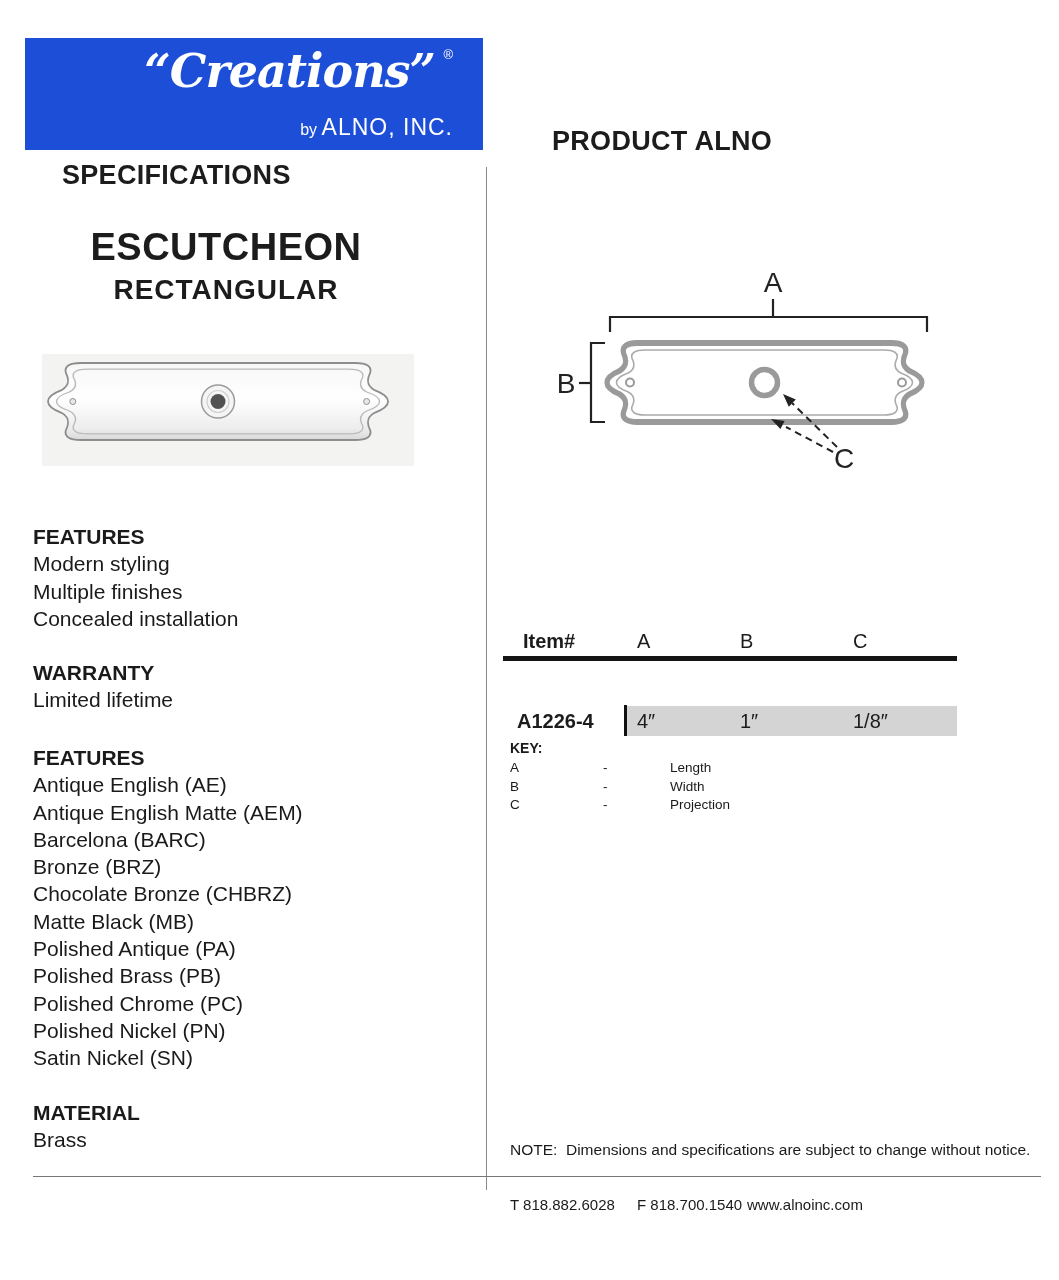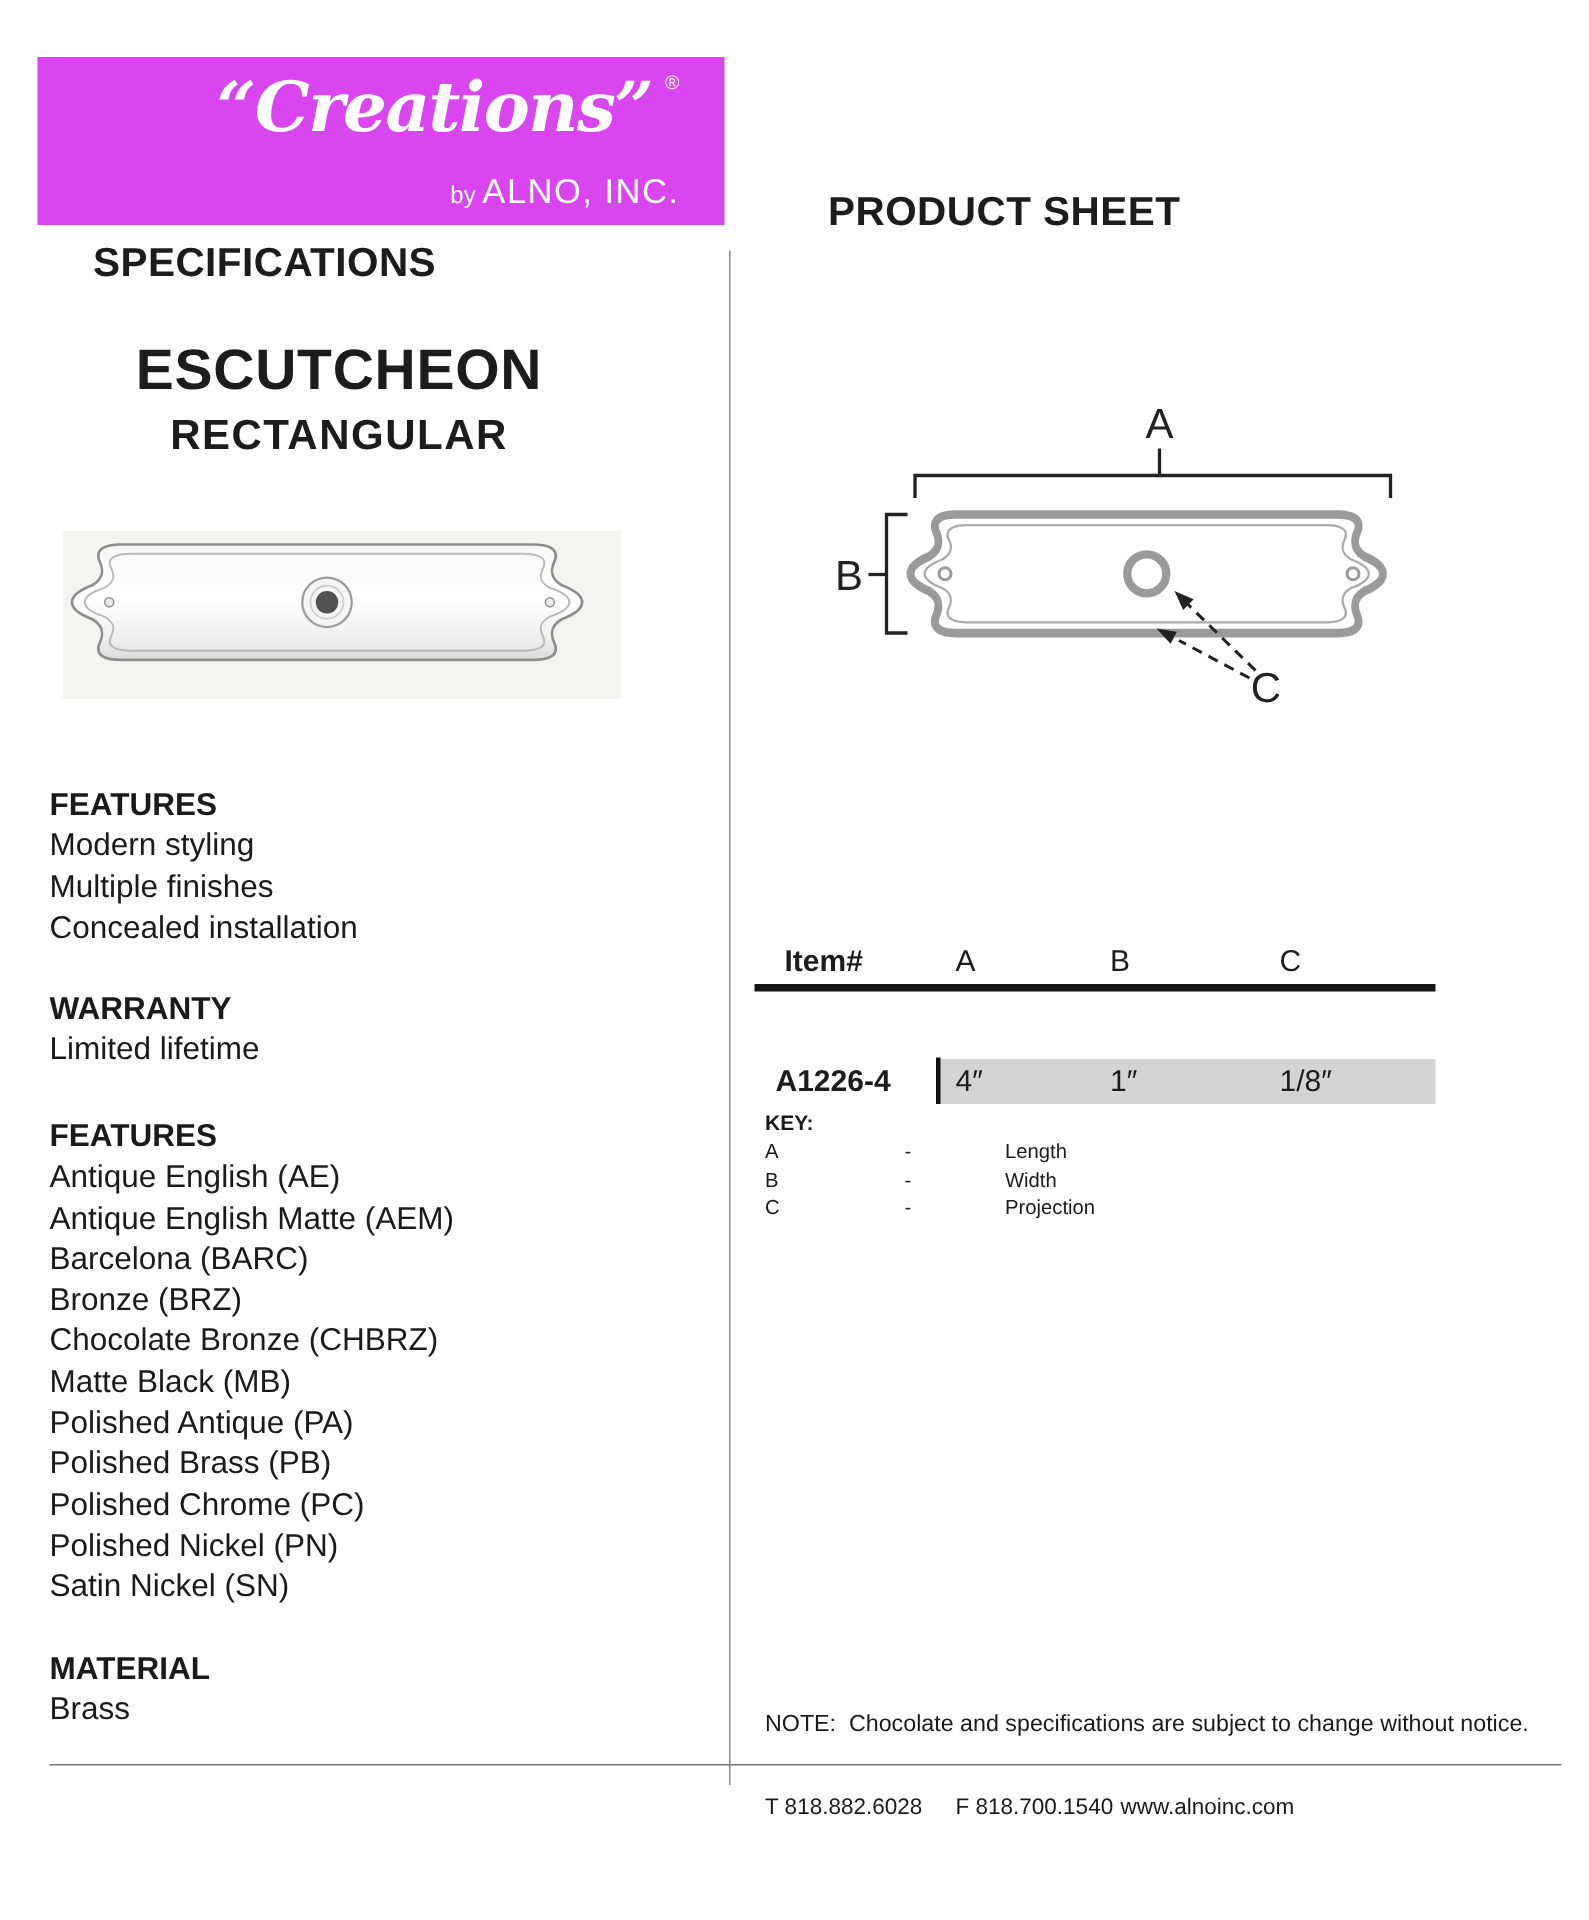--- a/index.html
+++ b/index.html
@@ -1,21 +1,21 @@
 <!DOCTYPE html>
 <html><head>
 <meta charset="utf-8">
 <style>
   html,body { margin:0; padding:0; background:#ffffff; }
   .page {
     position:relative; width:1059px; height:1280px; background:#ffffff;
     font-family:"Liberation Sans", sans-serif; color:#1c1c1c; overflow:hidden;
   }
   
-  .logo-box { position:absolute; left:25px; top:38px; width:458px; height:112px; background:#d946ef; }
+  .logo-box { position:absolute; left:25px; top:38px; width:458px; height:112px; background:#1d4ed8; }
   .logo-script-row { position:absolute; right:30px; top:6px; white-space:nowrap; }
   .logo-script { font-family:"DejaVu Serif", serif; font-style:italic; font-weight:700;
                  font-size:46px; color:#ffffff; letter-spacing:-1px; }
   .logo-reg { color:#ffffff; font-size:13px; vertical-align:28px; margin-left:4px;
               font-family:"Liberation Sans", sans-serif; font-style:normal; }
   .logo-byline { position:absolute; right:30px; top:76px; color:#ffffff; white-space:nowrap;text-align:center; }
   .logo-by { font-size:16px; }
   .logo-company { font-size:23px; letter-spacing:1px; }
   
   .spec-title { position:absolute; left:24px; top:160px; font-size:27px; font-weight:700; letter-spacing:0.3px;margin-left:38px; }
@@ -76,21 +76,21 @@
       <span class="logo-script">“Creations”</span>
       <span class="logo-reg">®</span>
     </div>
     <div class="logo-byline">
       <span class="logo-by">by</span>
       <span class="logo-company">ALNO, INC.</span>
     </div>
   </div>
 
   <div class="spec-title">SPECIFICATIONS</div>
-  <div class="ps-title">PRODUCT SHEET</div>
+  <div class="ps-title">PRODUCT ALNO</div>
 
   <div class="product-title">ESCUTCHEON</div>
   <div class="product-subtitle">RECTANGULAR</div>
 
   <div class="vdivider"></div>
   <div class="hrule"></div>
 
   <svg class="photo-svg" width="390" height="135" viewBox="0 0 390 135">
     <defs>
       <path id="escPath" d="M 38,6 L 282,6 C 292,6 297,9 295,15 C 292,21 292,26 299,30 C 307,33 311,36 311,40 C 311,44 307,47 299,50 C 292,54 292,59 295,65 C 297,71 292,74 282,74 L 38,74 C 28,74 23,71 25,65 C 28,59 28,54 21,50 C 13,47 9,44 9,40 C 9,36 13,33 21,30 C 28,26 28,21 25,15 C 23,9 28,6 38,6 Z"></path>
@@ -207,21 +207,21 @@
       <span class="kdash">-</span>
       <span class="kmeaning">Width</span>
     </div>
     <div class="krow">
       <span>C</span>
       <span class="kdash">-</span>
       <span class="kmeaning">Projection</span>
     </div>
   </div>
 
-  <div class="note">NOTE:  Chocolate and specifications are subject to change without notice.</div>
+  <div class="note">NOTE:  Dimensions and specifications are subject to change without notice.</div>
 
   <div class="footer">
     <span class="seg1"><span>T</span> <span>818.882.6028</span></span>
     <span class="seg2"><span>F</span> <span>818.700.1540</span></span>
     <span class="seg3">www.alnoinc.com</span>
   </div>
 
 </div>
 
 </body></html>

